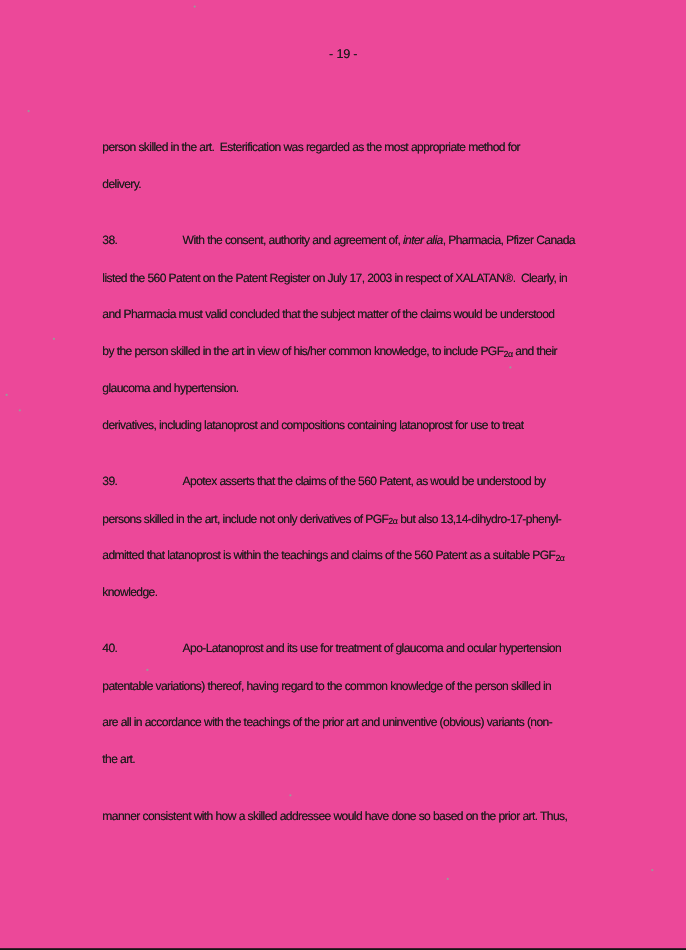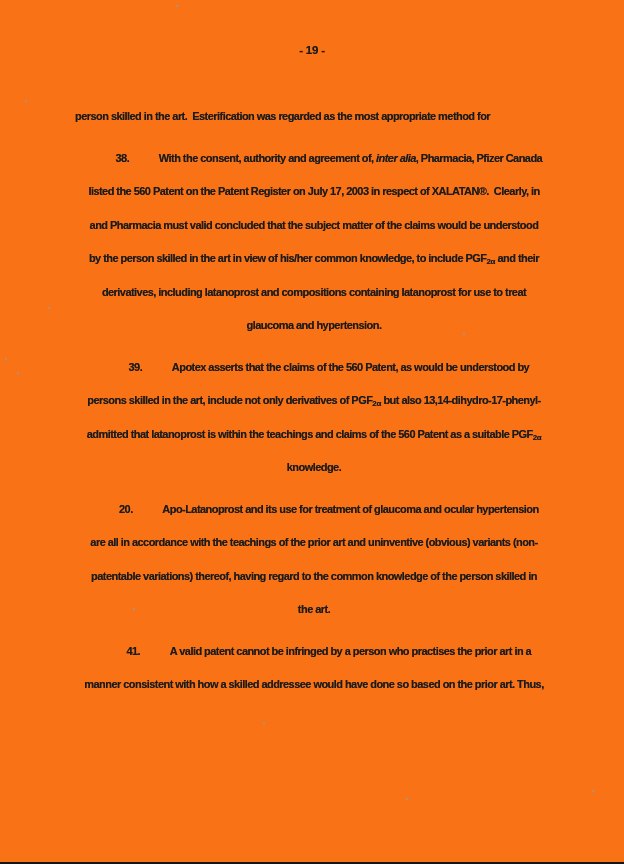--- a/index.html
+++ b/index.html
@@ -8,41 +8,40 @@
     height: 864px;
     background: #ffffff;
     position: relative;
     overflow: hidden;
     font-family: "Liberation Sans", sans-serif;
     color: #1b1b1b;
   }
   .page {
     position: absolute;
     inset: 0;
-    background: #f97316;
-    font-weight: bold;
+    background: #ec4899;
   }
   .page-number {
     position: absolute;
     top: 44px;
     left: 0;
     width: 624px;
     text-align: center;
     font-size: 11.5px;
     letter-spacing: -0.2px;
     text-shadow: 0 0 0.3px rgba(25,25,25,0.65);
   }
   .content {
     position: absolute;
     left: 75px;
     top: 100px;
     width: 478px;
   }
-  .para { margin: 0; }
-  .para + .para { margin-top: 8px; text-align: center; }
+  .para { margin: 18px; }
+  .para + .para { margin-top: 8px; }
   .line {
     height: 33.5px;
     line-height: 33.5px;
     font-size: 11px;
     letter-spacing: -0.55px;
     white-space: pre;
     text-shadow: 0 0 0.3px rgba(25,25,25,0.65);
   }
   .pnum {
     display: inline-block;
@@ -69,43 +68,43 @@
 </style>
 </head>
 <body style="background: rgb(255, 255, 255); color: rgb(27, 27, 27);">
 
 <div class="page">
   <div class="page-number">- 19 -</div>
 
   <div class="content" id="content">
       <div class="para">
         <div class="line">person skilled in the art.  Esterification was regarded as the most appropriate method for</div>
+        <div class="line">delivery.</div>
       </div>
       <div class="para">
         <div class="line"><span class="pnum">38.</span>With the consent, authority and agreement of, <i>inter alia</i>, Pharmacia, Pfizer Canada</div>
         <div class="line">listed the 560 Patent on the Patent Register on July 17, 2003 in respect of XALATAN®.  Clearly, in</div>
         <div class="line">and Pharmacia must valid concluded that the subject matter of the claims would be understood</div>
         <div class="line">by the person skilled in the art in view of his/her common knowledge, to include PGF<sub>2α</sub> and their</div>
+        <div class="line">glaucoma and hypertension.</div>
         <div class="line">derivatives, including latanoprost and compositions containing latanoprost for use to treat</div>
-        <div class="line">glaucoma and hypertension.</div>
       </div>
       <div class="para">
         <div class="line"><span class="pnum">39.</span>Apotex asserts that the claims of the 560 Patent, as would be understood by</div>
         <div class="line">persons skilled in the art, include not only derivatives of PGF<sub>2α</sub> but also 13,14-dihydro-17-phenyl-</div>
         <div class="line">admitted that latanoprost is within the teachings and claims of the 560 Patent as a suitable PGF<sub>2α</sub></div>
         <div class="line">knowledge.</div>
       </div>
       <div class="para">
-        <div class="line"><span class="pnum">20.</span>Apo-Latanoprost and its use for treatment of glaucoma and ocular hypertension</div>
+        <div class="line"><span class="pnum">40.</span>Apo-Latanoprost and its use for treatment of glaucoma and ocular hypertension</div>
+        <div class="line">patentable variations) thereof, having regard to the common knowledge of the person skilled in</div>
         <div class="line">are all in accordance with the teachings of the prior art and uninventive (obvious) variants (non-</div>
-        <div class="line">patentable variations) thereof, having regard to the common knowledge of the person skilled in</div>
         <div class="line">the art.</div>
       </div>
       <div class="para">
-        <div class="line"><span class="pnum">41.</span>A valid patent cannot be infringed by a person who practises the prior art in a</div>
         <div class="line">manner consistent with how a skilled addressee would have done so based on the prior art. Thus,</div>
       </div>
     </div>
 
   <div class="bottom-edge" id="bottom-edge" style="background: rgb(21, 21, 21);"></div>
 <div class="speck" style="left: 176px; top: 5px; width: 2px; height: 2px; background: rgb(154, 154, 154);"></div>
     <div class="speck" style="left: 25px; top: 100px; width: 2px; height: 2px; background: rgb(154, 154, 154);"></div>
     <div class="speck" style="left: 48px; top: 307px; width: 2px; height: 2px; background: rgb(154, 154, 154);"></div>
     <div class="speck" style="left: 463px; top: 333px; width: 2px; height: 2px; background: rgb(154, 154, 154);"></div>
     <div class="speck" style="left: 5px; top: 358px; width: 2px; height: 2px; background: rgb(154, 154, 154);"></div>

